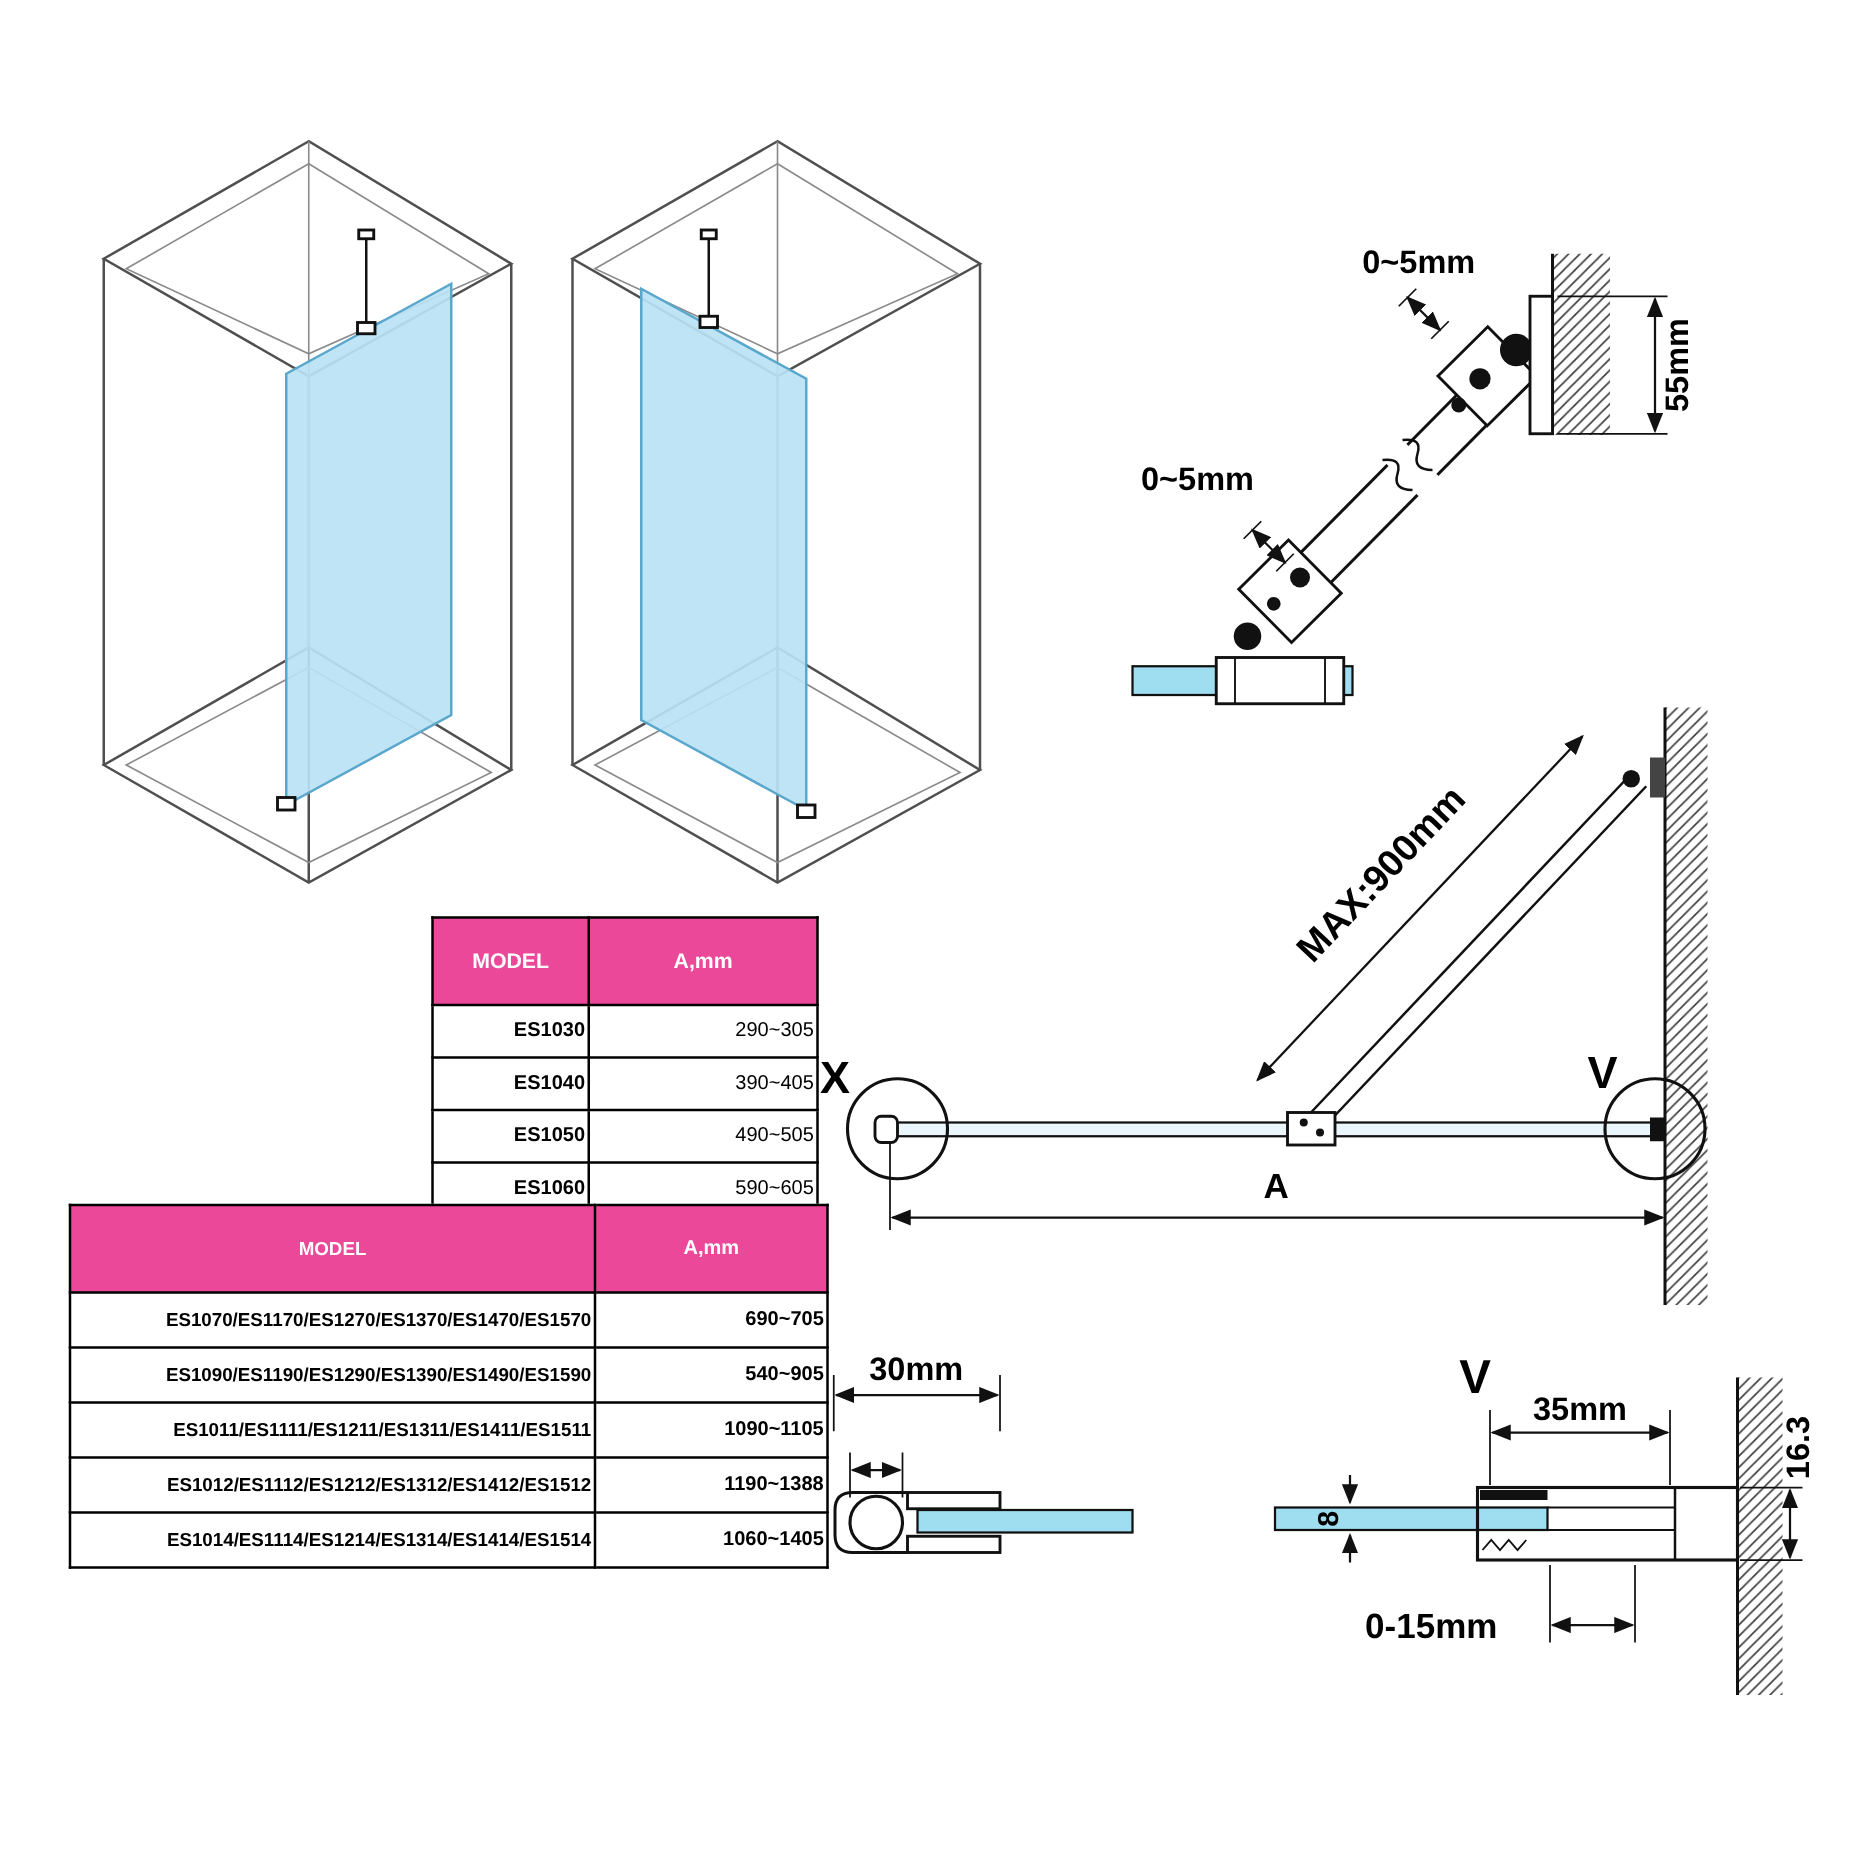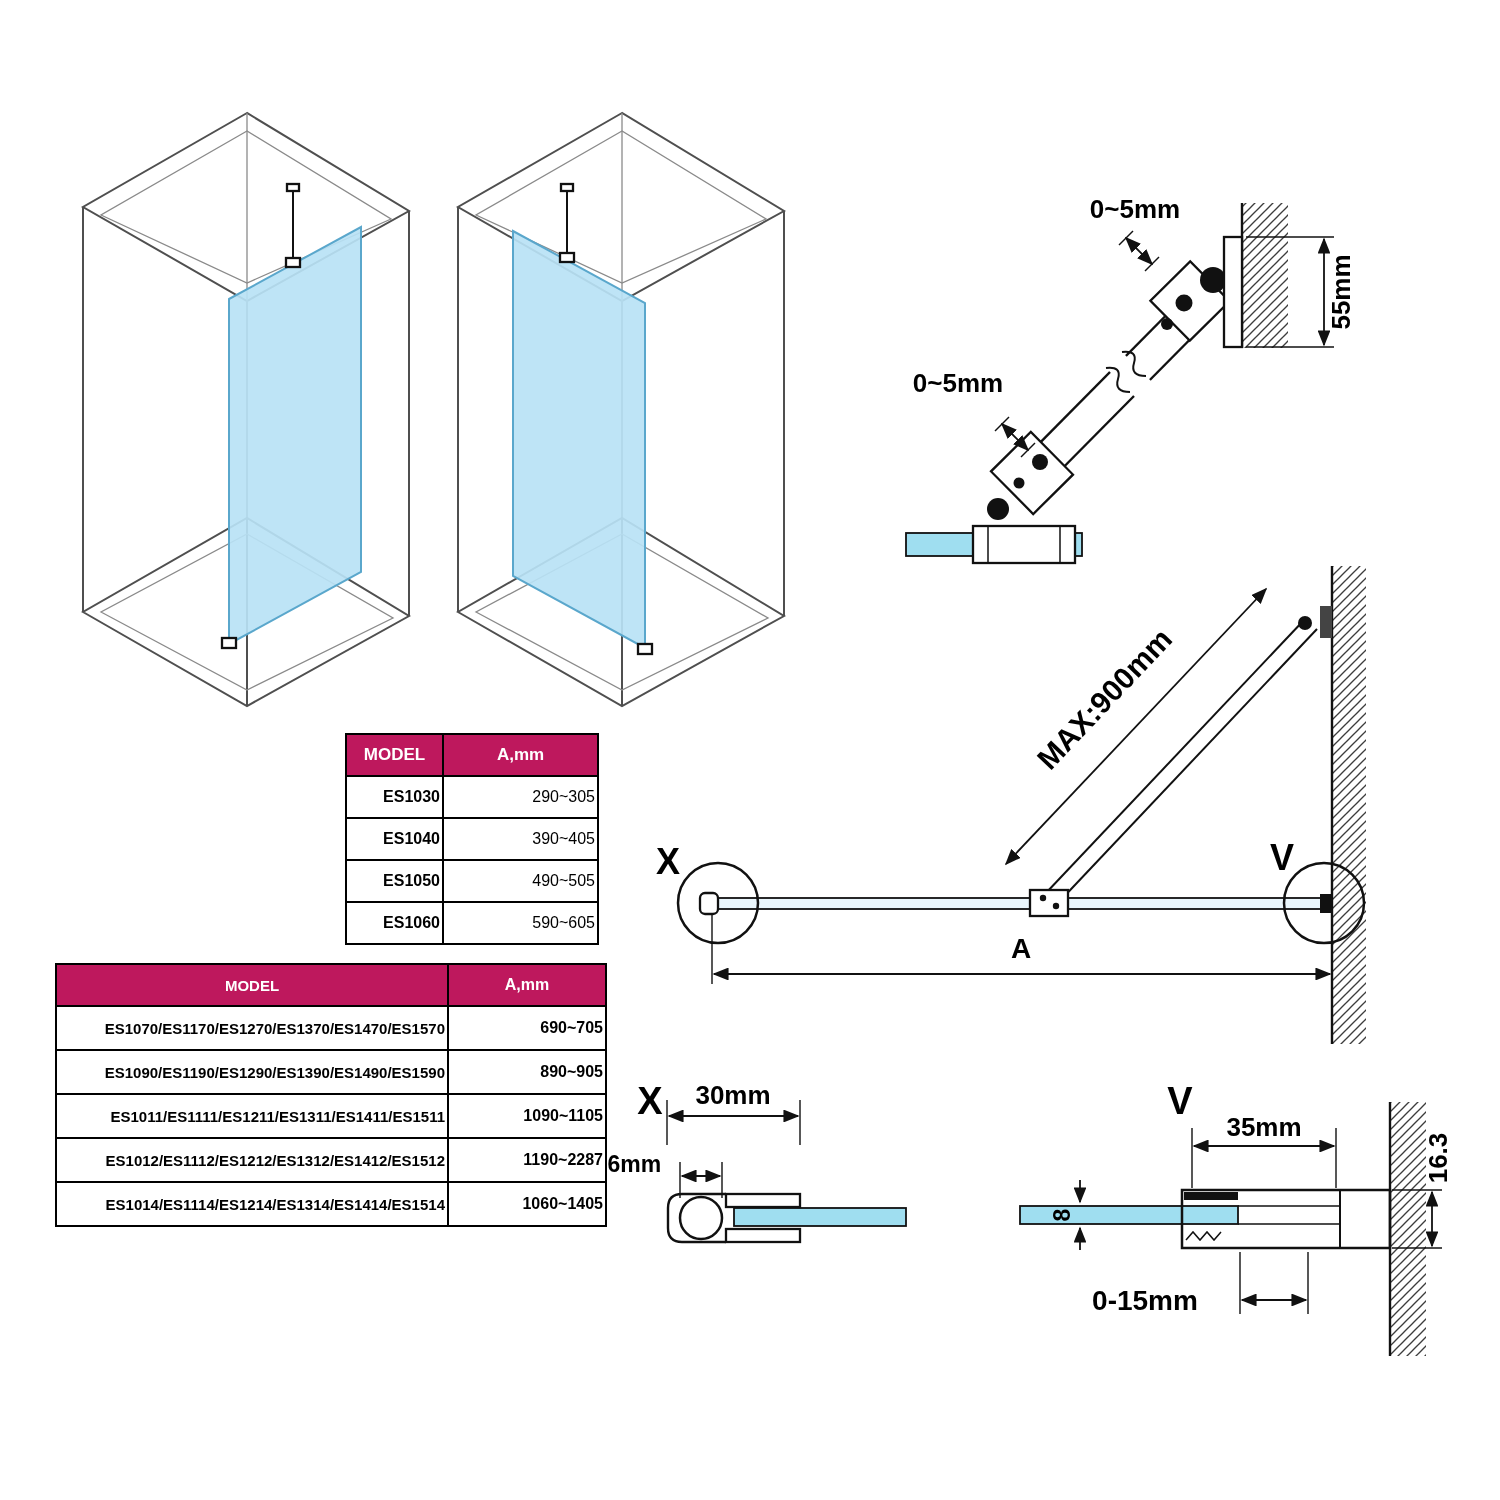--- a/index.html
+++ b/index.html
@@ -21,21 +21,21 @@
   .blackfill{fill:#111;stroke:none;}
   text{fill:#000;font-family:"Liberation Sans", sans-serif;}
   .dim{font-size:26px;font-weight:bold;}
   .dim-sm{font-size:23px;font-weight:bold;}
   .big{font-size:36px;font-weight:bold;}
   .huge{font-size:38px;font-weight:bold;}
   .axis{font-size:28px;font-weight:bold;}
   .barlbl{font-size:30px;font-weight:bold;}
 
   table.spec-table{position:absolute;border-collapse:collapse;background:#fff;table-layout:fixed;}
-  table.spec-table th{background:#be185d;color:#fff;font-size:17px;font-weight:bold;border:2px solid #000;padding:0;}
+  table.spec-table th{background:#ec4899;color:#fff;font-size:17px;font-weight:bold;border:2px solid #000;padding:14px;}
   table.spec-table td{border:2px solid #000;text-align:right;color:#000;padding:0 2px;overflow:hidden;}
   .tbl-small{left:345px;top:733px;width:248px;}
   .tbl-small th{height:40px;}
   .tbl-small td{height:40px;font-size:16px;}
   .tbl-small .c-model{width:95px;font-weight:bold;}
   .tbl-small .c-val{width:153px;}
   .tbl-large{left:55px;top:963px;width:546px;}
   .tbl-large th{height:40px;}
   .tbl-large td{height:42px;font-weight:bold;}
   .tbl-large .c-model{width:390px;font-size:15px;}
@@ -251,28 +251,28 @@
       <th class="c-val">A,mm</th>
     </tr>
   </thead>
   <tbody>
     <tr>
       <td class="c-model">ES1070/ES1170/ES1270/ES1370/ES1470/ES1570</td>
       <td class="c-val">690~705</td>
     </tr>
     <tr>
       <td class="c-model">ES1090/ES1190/ES1290/ES1390/ES1490/ES1590</td>
-      <td class="c-val">890~905</td>
+      <td class="c-val">540~905</td>
     </tr>
     <tr>
       <td class="c-model">ES1011/ES1111/ES1211/ES1311/ES1411/ES1511</td>
       <td class="c-val">1090~1105</td>
     </tr>
     <tr>
       <td class="c-model">ES1012/ES1112/ES1212/ES1312/ES1412/ES1512</td>
-      <td class="c-val">1190~2287</td>
+      <td class="c-val">1190~1388</td>
     </tr>
     <tr>
       <td class="c-model">ES1014/ES1114/ES1214/ES1314/ES1414/ES1514</td>
       <td class="c-val">1060~1405</td>
     </tr>
   </tbody>
 </table>
 
 </body></html>

